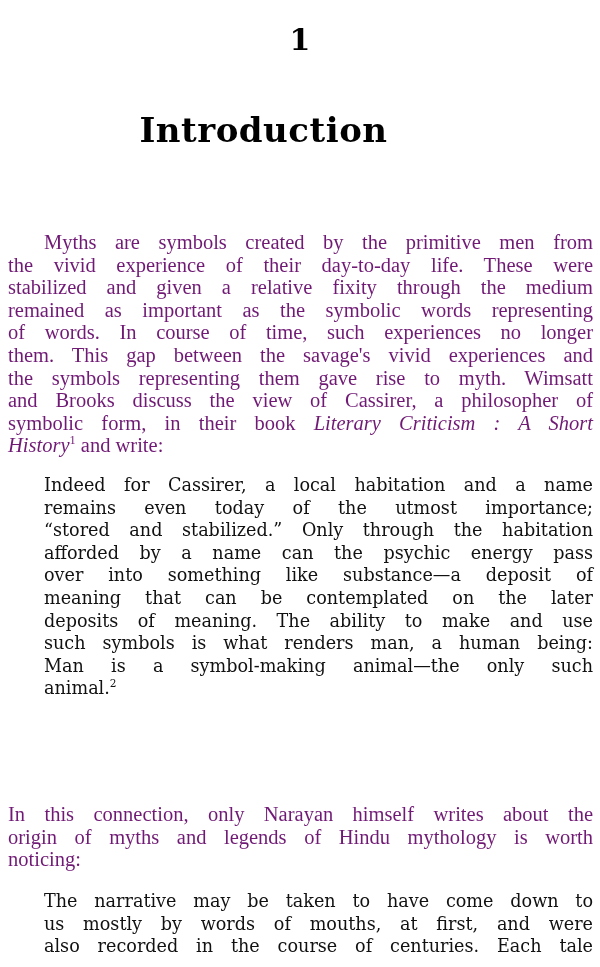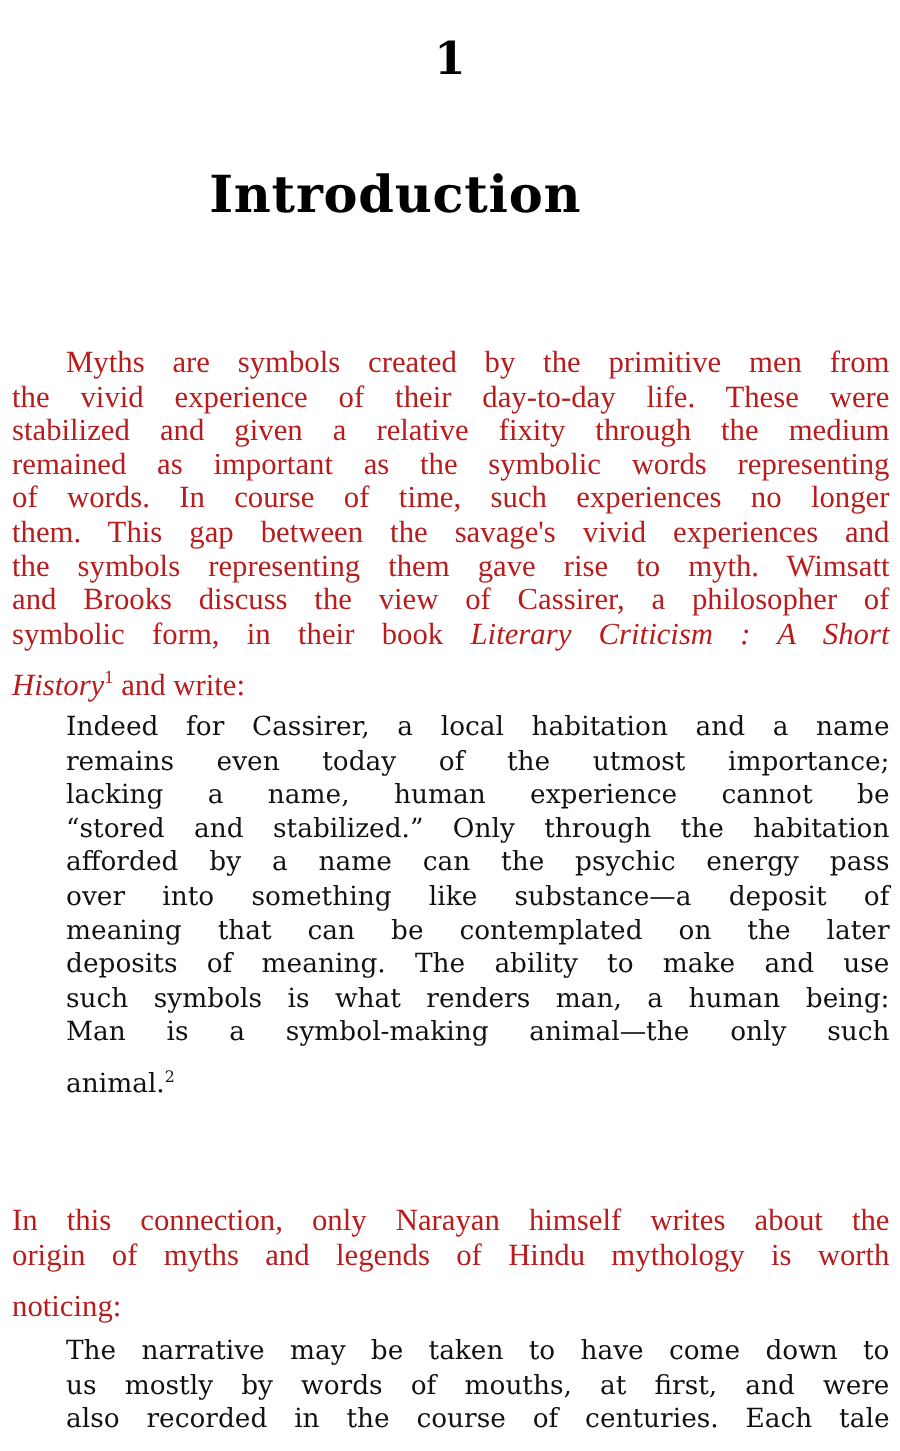--- a/index.html
+++ b/index.html
@@ -10,29 +10,29 @@
     font-family: "DejaVu Serif", serif; font-weight: bold; font-size: 30px; color: #000;
   }
   .chapter-title {
     position: absolute; top: 110px; left: 0; width: 527px; text-align: center;
     font-family: "DejaVu Serif", serif; font-weight: bold; font-size: 34px; color: #000;
     letter-spacing: 0.5px;
   }
   .body-block {
     position: absolute; left: 8px; width: 585px;
     font-family: "Liberation Serif", serif; font-size: 20.5px; line-height: 22.6px;
-    text-align: justify; color: #b91c1c;
+    text-align: justify; color: #701a75;
   }
   .quote-block {
     position: absolute; left: 44px; width: 549px;
     font-family: "DejaVu Serif", serif; font-size: 17.6px; line-height: 22.6px;
     text-align: justify; color: #111;
   }
   .line { display: block; white-space: nowrap; text-align-last: justify; text-align: justify; height: 22.6px; }
-  .line.last { text-align-last: left; margin-top: 12px; }
+  .line.last { text-align-last: left; }
   .indent { padding-left: 36px; }
   sup { font-size: 60%; line-height: 0; vertical-align: super; }
   em { font-style: italic; }
 </style>
 </head>
 <body>
 
 <div class="page">
 
   <div class="chapter-num">1</div>
@@ -47,21 +47,20 @@
     <span class="line">them. This gap between the savage's vivid experiences and</span>
     <span class="line">the symbols representing them gave rise to myth. Wimsatt</span>
     <span class="line">and Brooks discuss the view of Cassirer, a philosopher of</span>
     <span class="line"><span>symbolic form, in their book </span><em>Literary Criticism : A Short</em></span>
     <span class="line last"><em>History</em><sup>1</sup><span> and write:</span></span>
   </div>
 
   <div class="quote-block" style="top:474px;">
     <span class="line">Indeed for Cassirer, a local habitation and a name</span>
     <span class="line">remains even today of the utmost importance;</span>
-    <span class="line">lacking a name, human experience cannot be</span>
     <span class="line">“stored and stabilized.” Only through the habitation</span>
     <span class="line">afforded by a name can the psychic energy pass</span>
     <span class="line">over into something like substance—a deposit of</span>
     <span class="line">meaning that  can be contemplated on the later</span>
     <span class="line">deposits of meaning. The ability to make and use</span>
     <span class="line">such symbols is what renders man, a human being:</span>
     <span class="line">Man is a symbol-making animal—the only such</span>
     <span class="line last"><span>animal.</span><sup>2</sup></span>
   </div>
 

